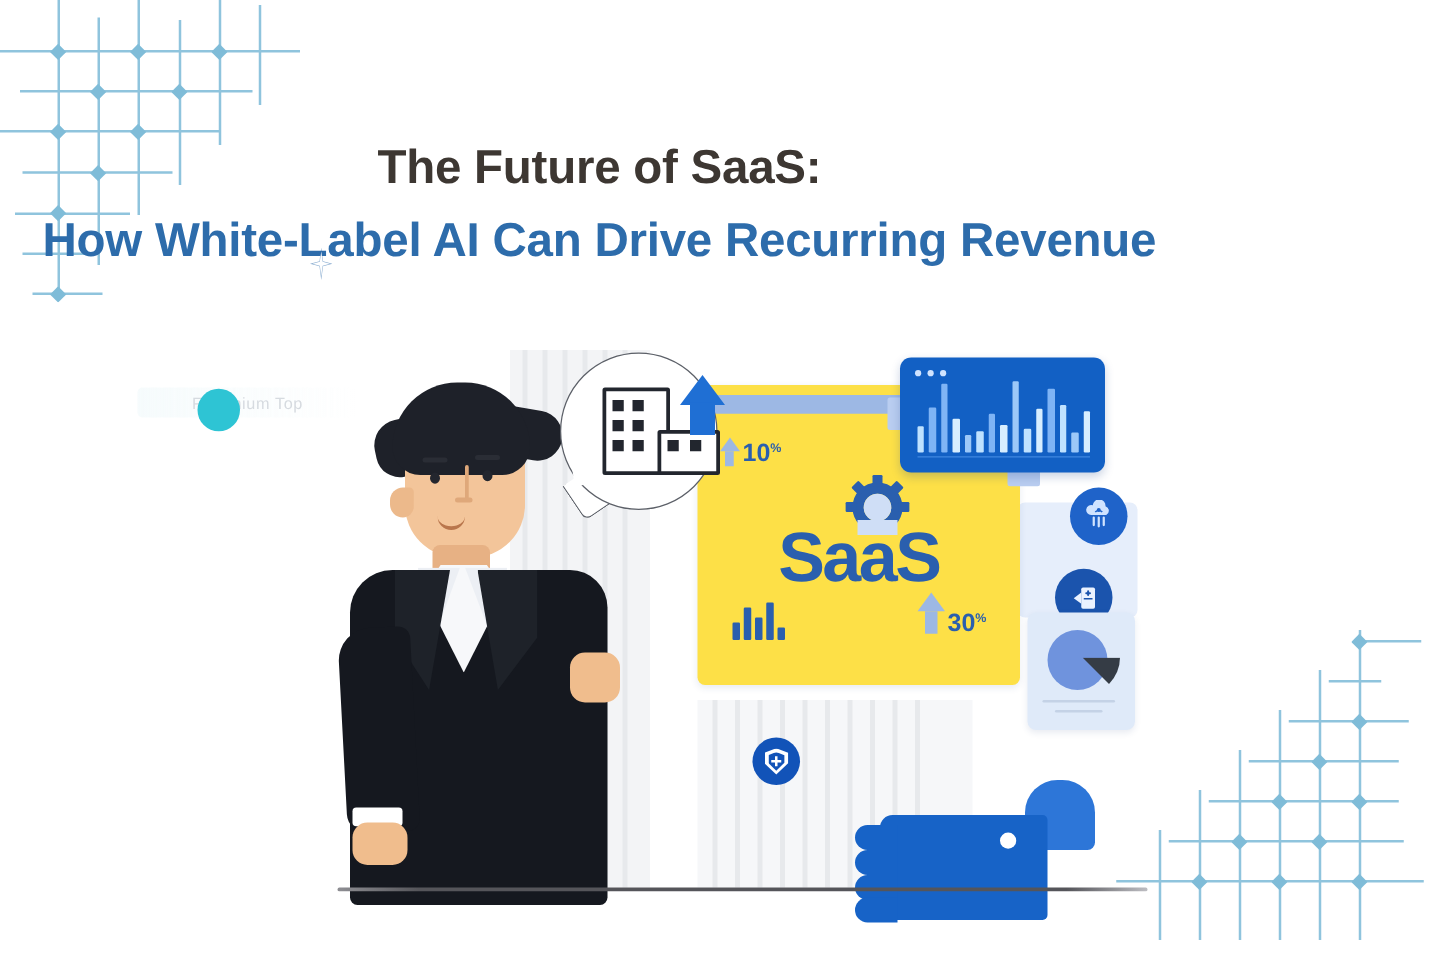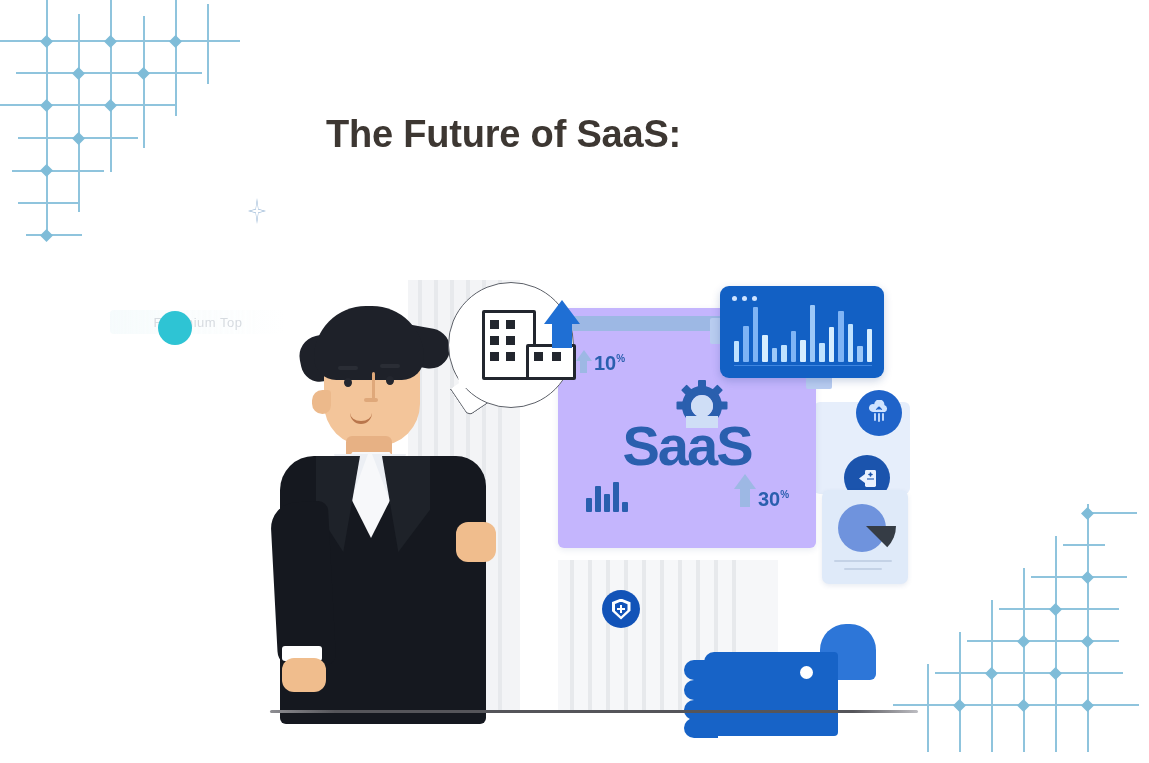--- a/index.html
+++ b/index.html
@@ -12,21 +12,21 @@
   }
   .stage{position:absolute;inset:0;}
 
   
   .grid-deco{position:absolute;pointer-events:none;}
   .gline{position:absolute;background:#8fc4dd;}
   .dia{position:absolute;width:13px;height:13px;background:#7fbcd8;
        clip-path:polygon(50% 0,100% 50%,50% 100%,0 50%);}
 
   
-  .headings{position:absolute;left:0;top:108px;width:959px;text-align:center;margin-left:24px;}
+  .headings{position:absolute;left:0;top:108px;width:959px;text-align:center;}
   .title-1{
     font-size:38px;font-weight:bold;color:#3d3732;letter-spacing:-0.2px;
     line-height:52px;margin:0;
   }
   .title-2{
     font-size:38px;font-weight:bold;color:#2d6cab;letter-spacing:-0.2px;
     line-height:54px;margin:0;padding-top:6px;
   }
 
   
@@ -44,21 +44,21 @@
           background:linear-gradient(90deg,#8e8e93,#55555a 10%,#55555a 90%,#bdbdc2);
           border-radius:2px;}
 
   
   .bldg{position:absolute;background:#f3f4f6;}
   .bldg .slat{position:absolute;top:0;bottom:0;width:4px;background:#e7e9ec;}
 
   
   .saas-screen{
     position:absolute;left:300px;top:36px;width:258px;height:240px;
-    background:#c4b5fd;border-radius:6px;overflow:hidden;
+    background:#fde047;border-radius:6px;overflow:hidden;
     box-shadow:0 2px 6px rgba(40,70,130,.10);
   }
   .saas-screen .topbar{position:absolute;left:8px;top:8px;right:8px;height:15px;
     background:#9db8e4;border-radius:3px;}
   .saas-word{
     position:absolute;left:0;right:0;top:110px;text-align:center;
     font-size:56px;font-weight:bold;color:#2a5fae;letter-spacing:-2px;
     line-height:56px;
   }
   .gear{
@@ -289,20 +289,21 @@
     <div class="dia" style="left:186px;top:155px;"></div>
     <div class="dia" style="left:90px;top:187px;"></div>
     <div class="dia" style="left:154px;top:187px;"></div>
     <div class="dia" style="left:58px;top:219px;"></div>
     <div class="dia" style="left:122px;top:219px;"></div>
     <div class="dia" style="left:186px;top:219px;"></div>
   </div>
 
   <div class="headings">
     <h1 class="title-1">The Future of SaaS:</h1>
+    <h2 class="title-2">How White-Label AI Can Drive Recurring Revenue</h2>
   </div>
   <div class="sparkle"></div>
   <div class="sparkle white"></div>
 
   <div class="illus">
 
     <div class="bldg" style="left:150px;top:8px;width:112px;height:430px;">
       <div class="slat" style="left:10px;"></div>
         <div class="slat" style="left:26px;"></div>
       <div class="slat" style="left:42px;"></div>

